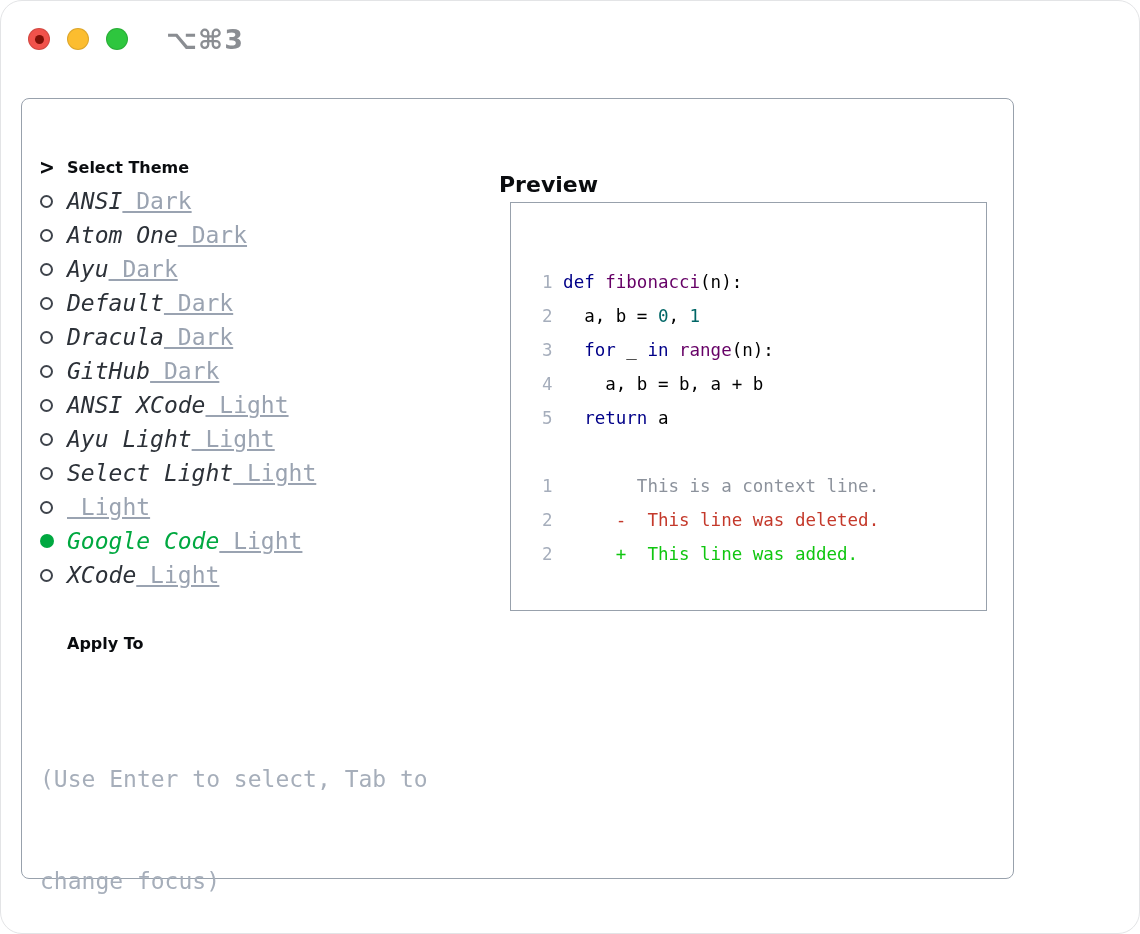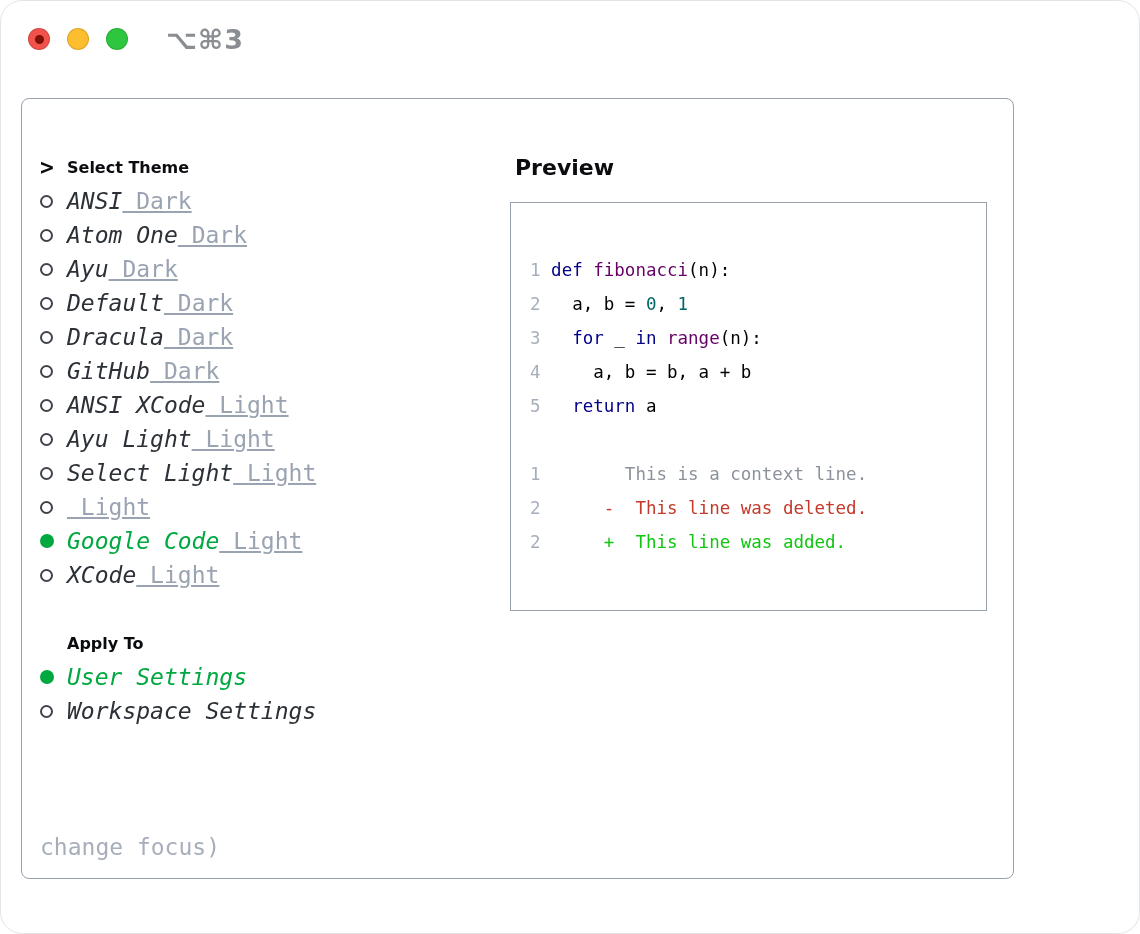--- a/index.html
+++ b/index.html
@@ -38,25 +38,25 @@
   .radio{width:13px; height:13px; border-radius:50%; border:2px solid #3f444c;}
   .radio.selected{border:none; width:14px; height:14px; background:var(--green);}
   .header-label{font-family:"DejaVu Sans", sans-serif; font-weight:bold; font-size:16px; color:var(--head);}
   .opt-name{font-size:23px; color:var(--ink); white-space:pre;font-style:italic;}
   .opt-suffix{font-size:23px; color:var(--muted); white-space:pre;text-decoration:underline;}
   .theme-row.selected .opt-name{color:var(--green);}
   .apply-row.selected .opt-name{color:var(--green);}
   .spacer{height:34px;}
   .hint{font-size:23px; line-height:34px; color:var(--hint); white-space:pre;}
   
-  .preview-title{position:absolute; left:477px; top:51px; height:34px; display:flex; align-items:center;
-      font-family:"DejaVu Sans", sans-serif; font-weight:bold; font-size:22px; color:var(--head);margin-left:16px;}
+  .preview-title{position:absolute; left:477px; top:68px; height:34px; display:flex; align-items:center;
+      font-family:"DejaVu Sans", sans-serif; font-weight:bold; font-size:22px; color:var(--head);}
   .preview-box{position:absolute; left:488px; top:103px; width:477px; height:409px;
       border:1.5px solid var(--border); background:#fff; overflow:hidden;}
-  .preview-box pre{margin:0; padding:50px 0 0 19px; font-family:"DejaVu Sans Mono", monospace;
+  .preview-box pre{margin:12px; padding:50px 0 0 19px; font-family:"DejaVu Sans Mono", monospace;
       font-size:17.5px; line-height:34px;}
   .pline{height:34px; white-space:pre;}
   .gut{color:var(--gut);}
   .kw{color:var(--kw);}
   .typ{color:var(--typ);}
   .lit{color:var(--lit);}
   .pln{color:var(--pln);}
   .ctx{color:var(--ctx);}
   .del{color:var(--deleted);}
   .add{color:var(--added);}
@@ -172,38 +172,25 @@
           </div>
         </div>
 
       <div class="spacer"></div>
 
       <div class="row">
         <span class="marker"></span>
         <span class="header-label">Apply To</span>
       </div>
 
-      <div id="apply-list">
-          <div class="row apply-row selected">
-            <span class="marker">
-              <span class="radio selected"></span>
-            </span>
-            <span class="opt-name">User Settings</span>
-          </div>
-          <div class="row apply-row">
-            <span class="marker">
-              <span class="radio"></span>
-            </span>
-            <span class="opt-name">Workspace Settings</span>
-          </div>
-        </div>
 
       <div class="spacer"></div>
 
       <div class="hint">
+        <div>(Use Enter to select, Tab to</div>
         <div>change focus)</div>
       </div>
     </div>
 
     <div class="preview-title">Preview</div>
 
     <div class="preview-box">
       <pre id="preview-code"><div class="pline"><span class="gut">1</span> <span class="kw">def</span><span class="pln"> </span><span class="typ">fibonacci</span><span class="pln">(n):</span></div><div class="pline"><span class="gut">2</span> <span class="pln">  a, b = </span><span class="lit">0</span><span class="pln">, </span><span class="lit">1</span></div><div class="pline"><span class="gut">3</span> <span class="pln">  </span><span class="kw">for</span><span class="pln"> _ </span><span class="kw">in</span><span class="pln"> </span><span class="typ">range</span><span class="pln">(n):</span></div><div class="pline"><span class="gut">4</span> <span class="pln">    a, b = b, a + b</span></div><div class="pline"><span class="gut">5</span> <span class="pln">  </span><span class="kw">return</span><span class="pln"> a</span></div><div class="pline"></div><div class="pline"><span class="gut">1</span> <span class="ctx">       This is a context line.</span></div><div class="pline"><span class="gut">2</span> <span class="del">     -  This line was deleted.</span></div><div class="pline"><span class="gut">2</span> <span class="add">     +  This line was added.</span></div></pre>
     </div>
 

